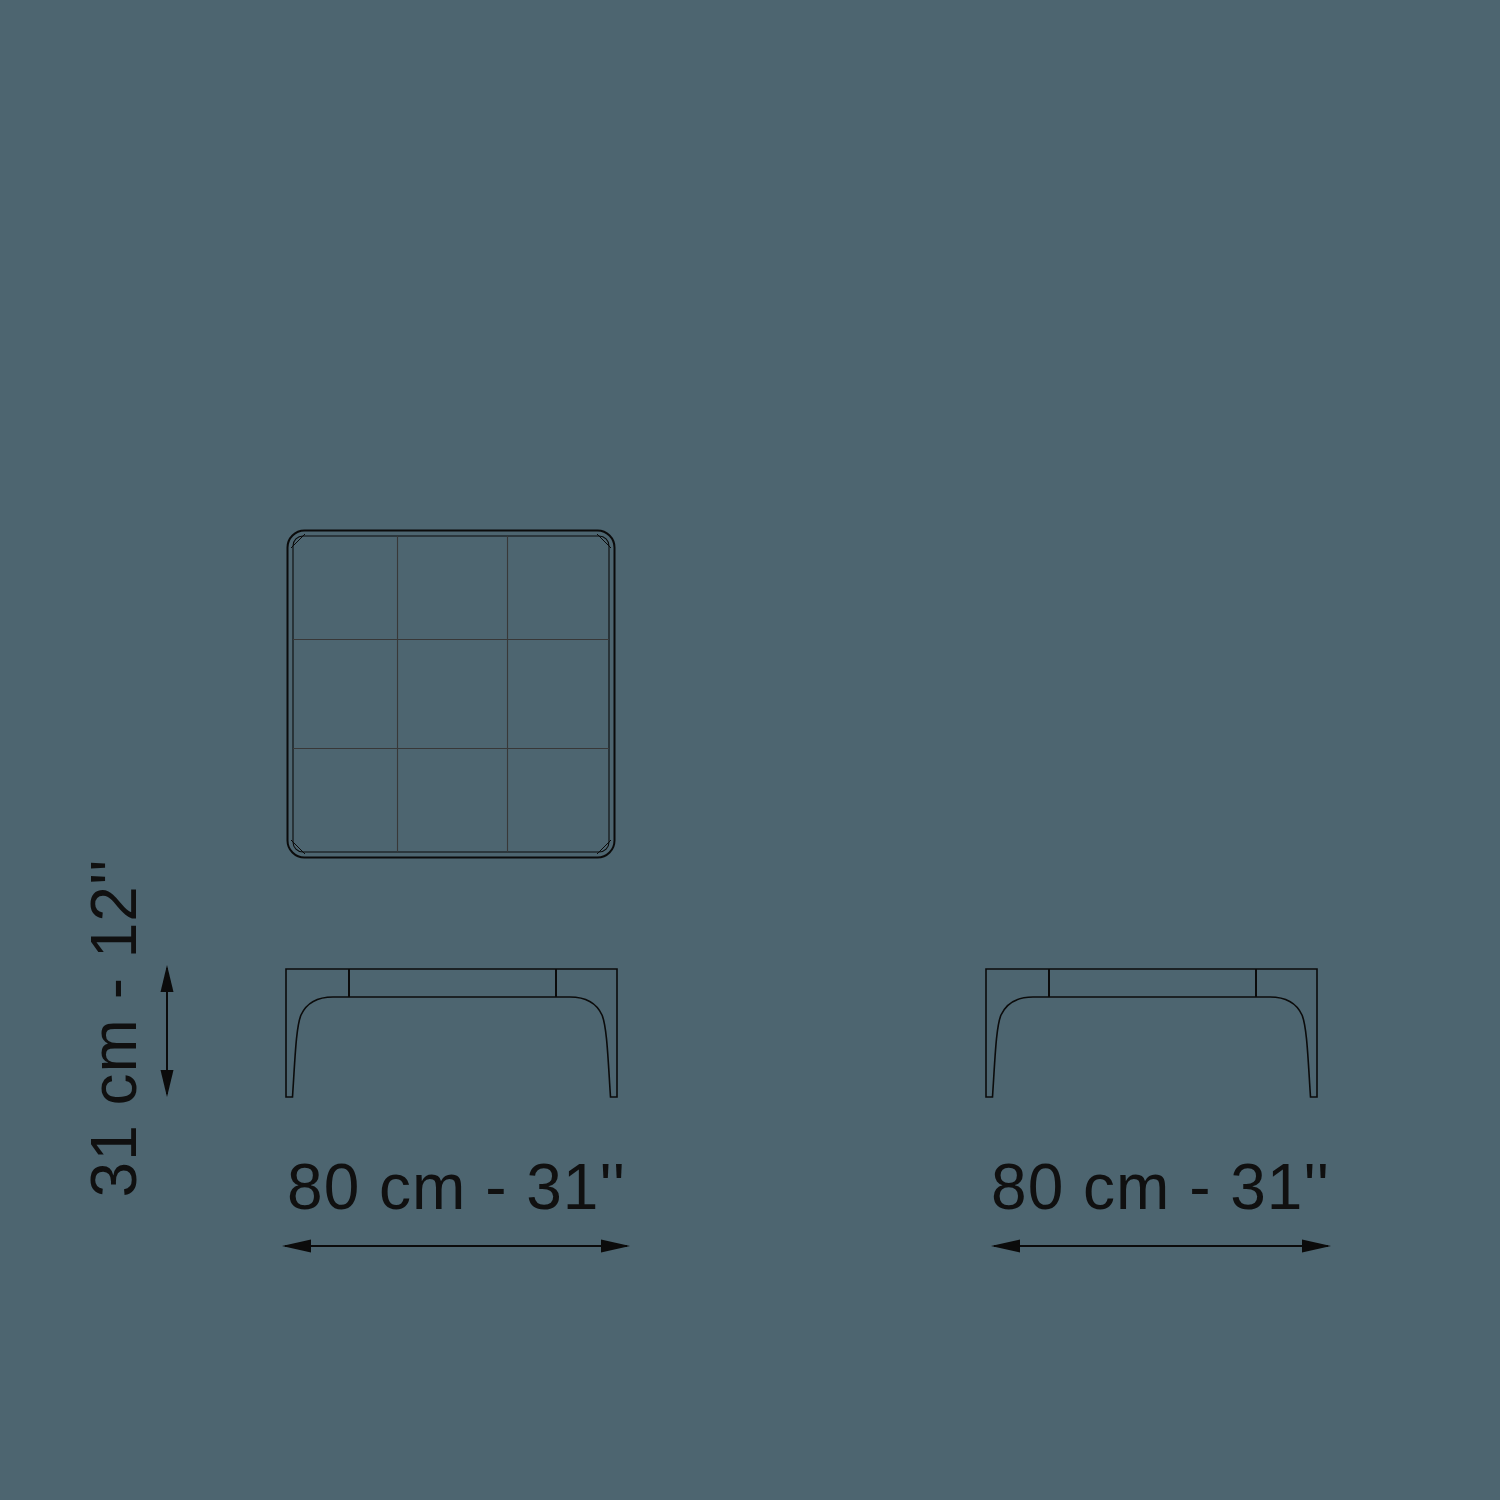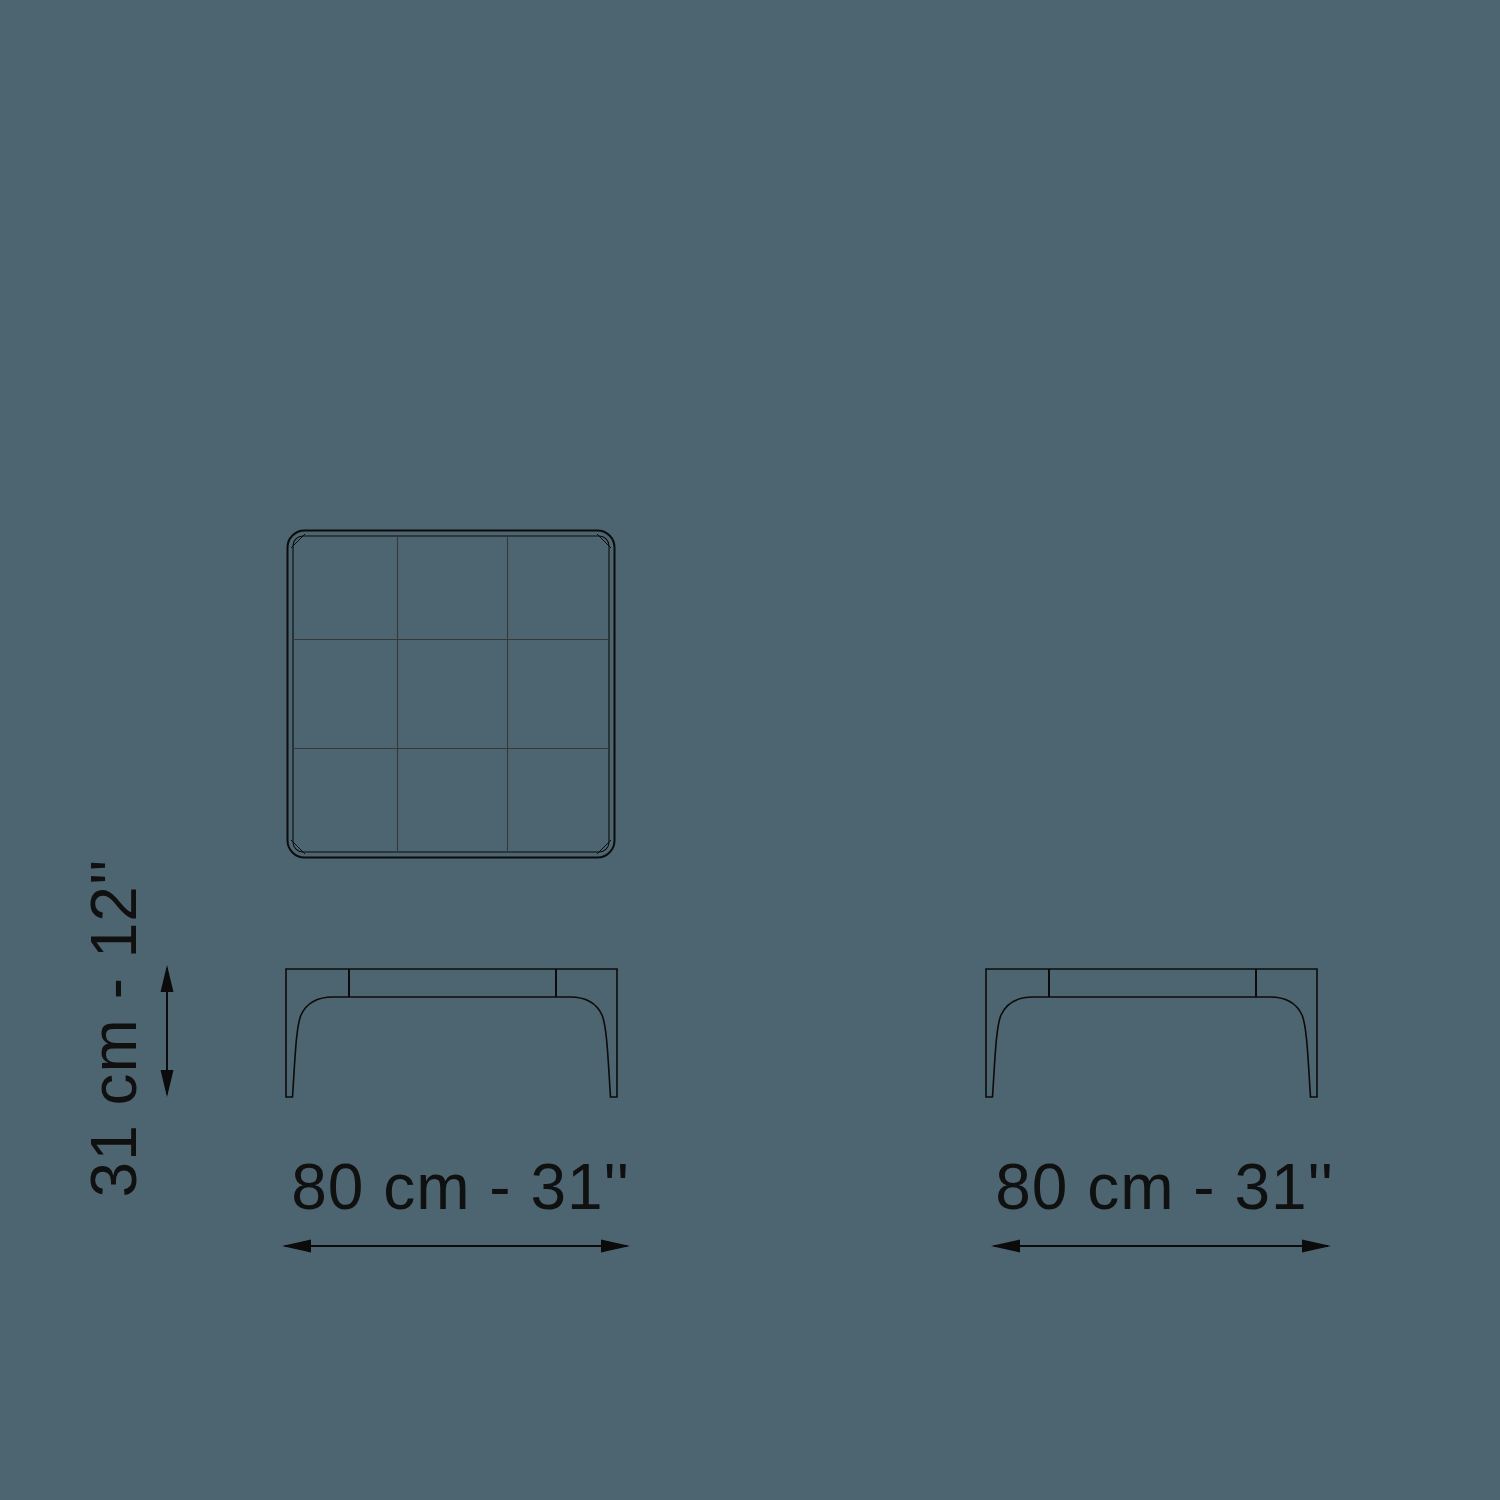--- a/index.html
+++ b/index.html
@@ -23,21 +23,20 @@
     position: absolute;
     color: #101010;
     font-size: 64px;
     line-height: 1;
     letter-spacing: 1px;
     white-space: nowrap;
     text-align: center;
   }
   .dim-label.horizontal {
     width: 347px;
-    text-align: right;
   }
   .dim-label.vertical {
     transform: translate(-50%, -50%) rotate(-90deg);
     transform-origin: center center;
   }
 </style>
 </head>
 <body>
 
 <div class="canvas">

